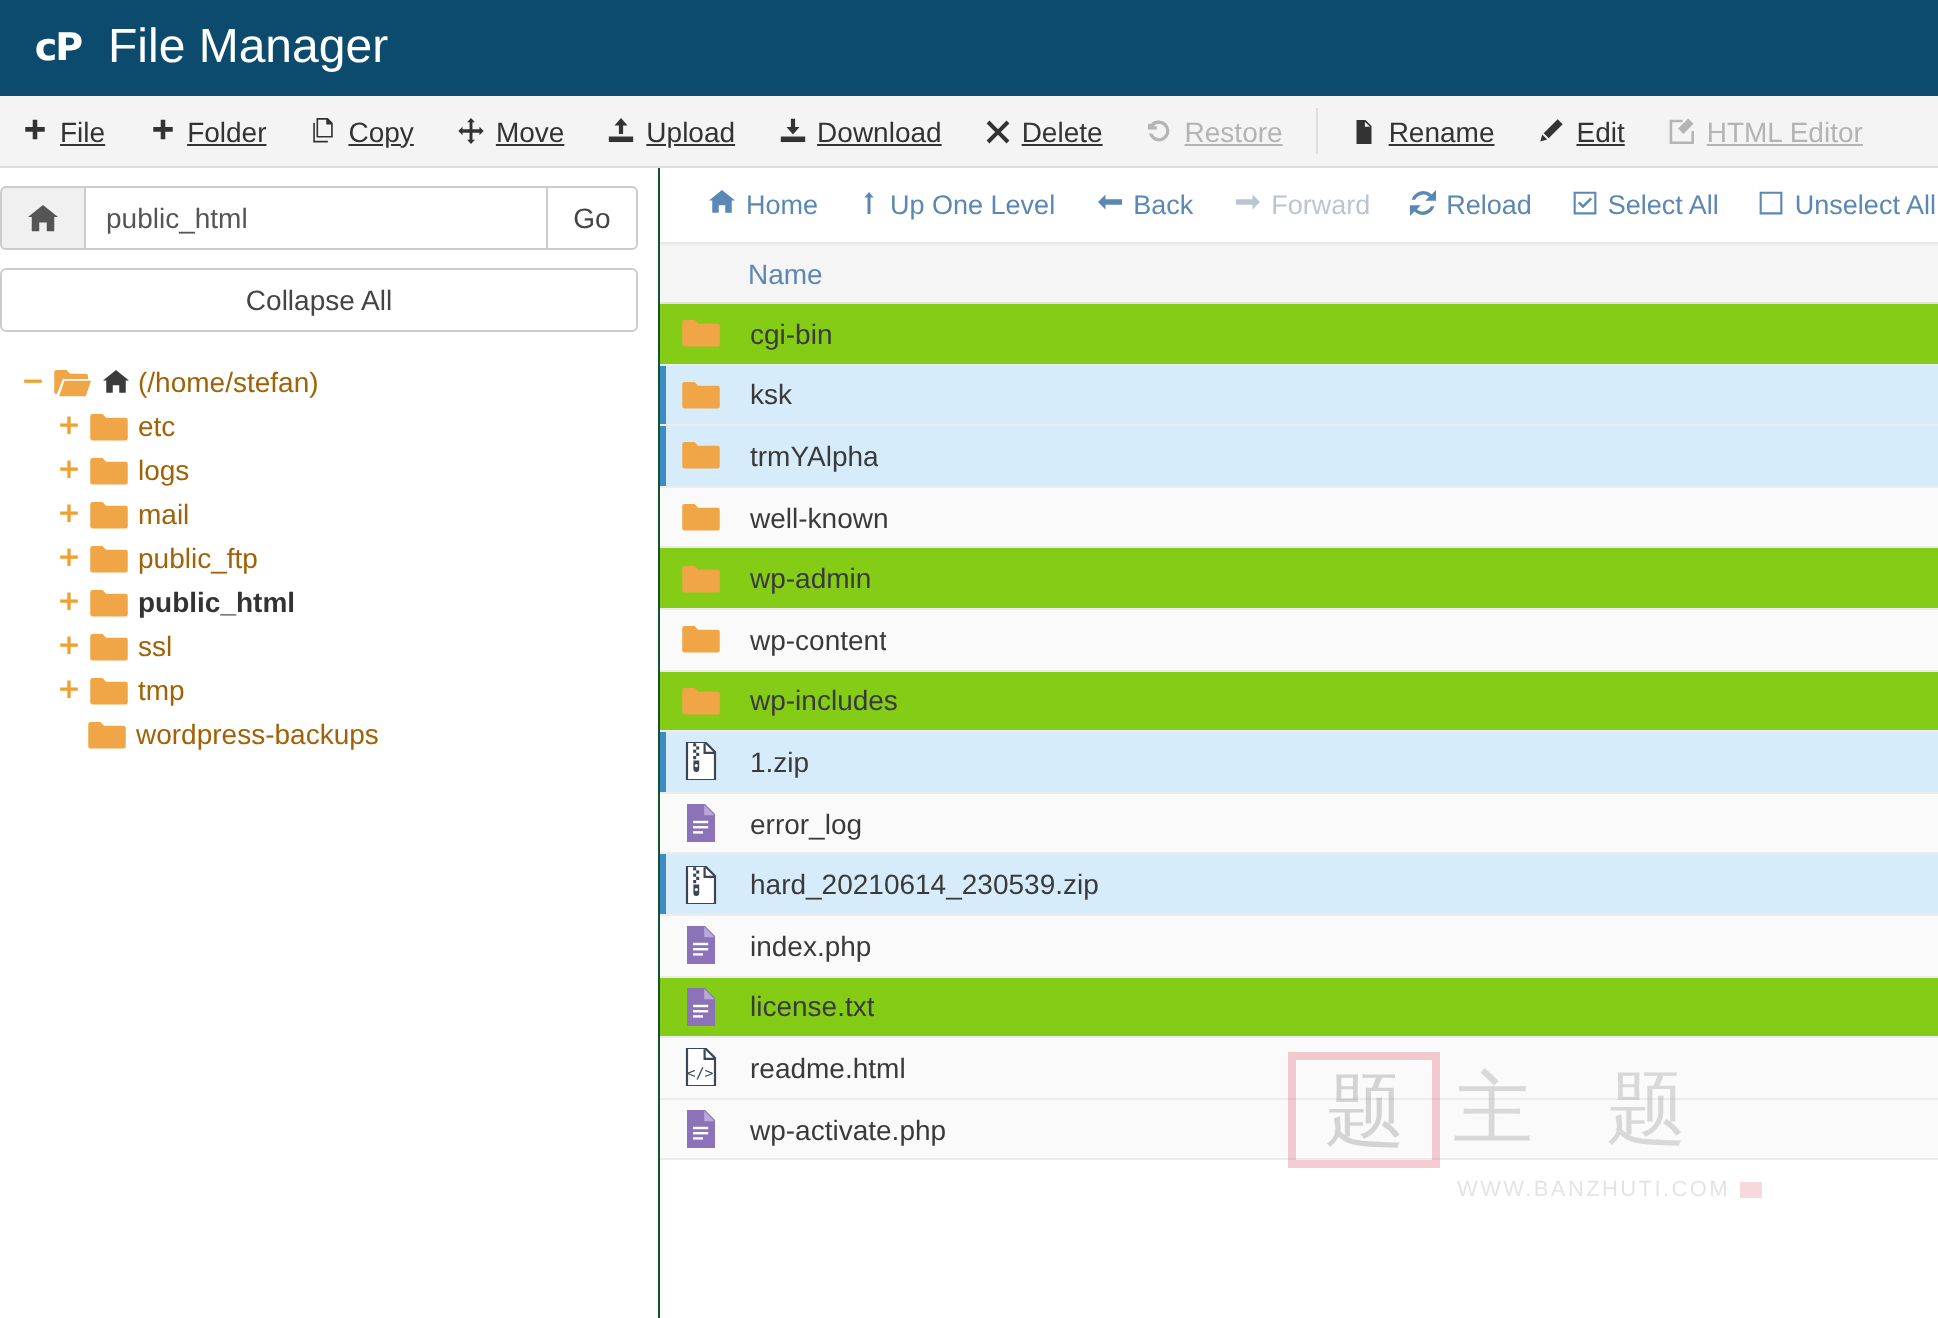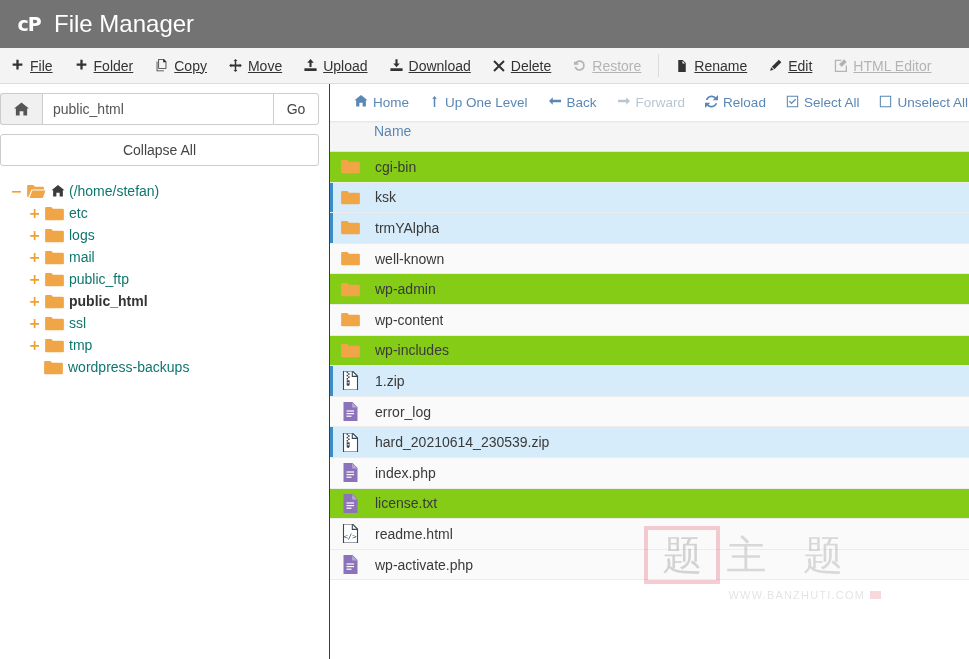--- a/index.html
+++ b/index.html
@@ -6,21 +6,21 @@
   html, body {
     width: 969px; height: 659px;
     font-family: "Liberation Sans", sans-serif;
     background: #ffffff;
     overflow: hidden;
   }
 
   
   .app-header {
     height: 48px;
-    background: #737373;
+    background: #0c4a6e;
     display: flex;
     align-items: center;
     padding: 0 0 0 14px;
     color: #ffffff;
   }
   .cp-logo {
     width: 30px; height: 22px;
     display: flex; align-items: center; justify-content: center;
     font-weight: bold; font-size: 19px; letter-spacing: -1px;
     color: #ffffff;
@@ -138,21 +138,21 @@
   .tree-node.leaf { padding-left: 44px; }
   .toggle {
     width: 13px; text-align: center;
     color: #f0a030; font-weight: bold; font-size: 14px;
     margin-right: 4px;
     flex: 0 0 13px;
     font-family: "DejaVu Sans", sans-serif;
   }
   .tree-node .folder-ic { margin-right: 5px; display: inline-flex; }
   .tree-node .home-ic { margin-right: 4px; display: inline-flex; color: #3b3b3b; }
-  .tree-label { color: #0f766e; }
+  .tree-label { color: #a16207; }
   .tree-label.bold { font-weight: bold; color: #333; }
 
   
   .main-pane {
     flex: 1;
     min-width: 0;
     background: #fff;
     display: flex;
     flex-direction: column;
   }
@@ -177,21 +177,21 @@
   }
   .nav-btn.disabled { color: #b9c6d2; cursor: default; }
 
   
   .file-table-wrap { flex: 1; overflow: hidden; position: relative; }
   .fh {
     height: 30px;
     background: #f5f5f5;
     border-bottom: 1px solid #e2e2e2;
     border-top: 1px solid #f0f0f0;
-    display: flex; 
+    display: flex; align-items: center;
     padding-left: 44px;
     font-size: 14px;
     color: #5b87b5;
   }
   .frow {
     height: 30.6px;
     display: flex; align-items: center;
     border-bottom: 1px solid #ececec;
     padding-left: 7px;
     font-size: 14px;

